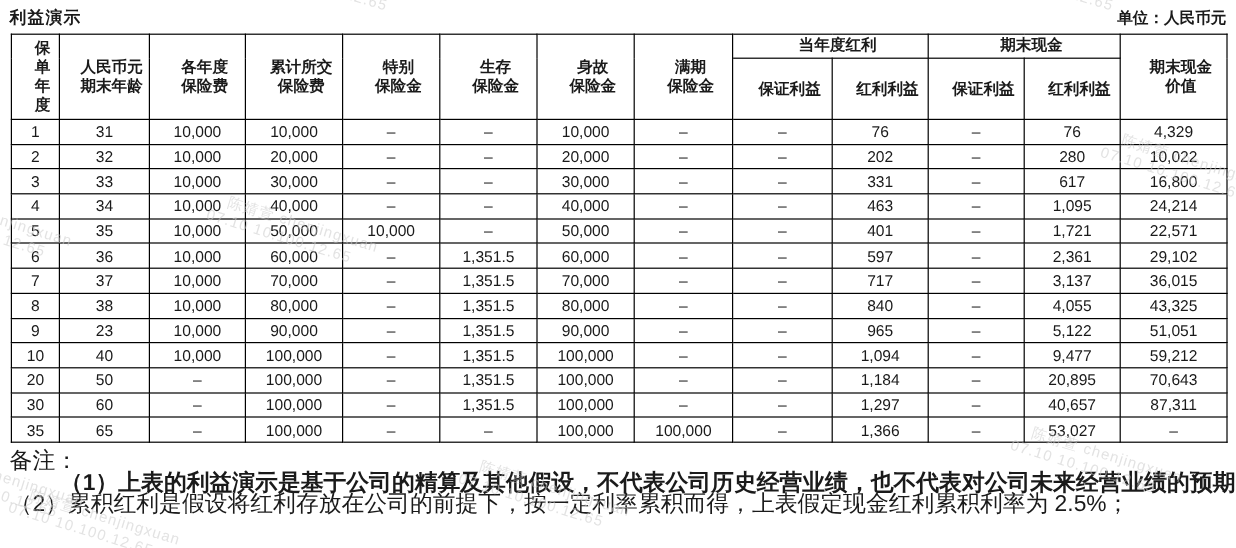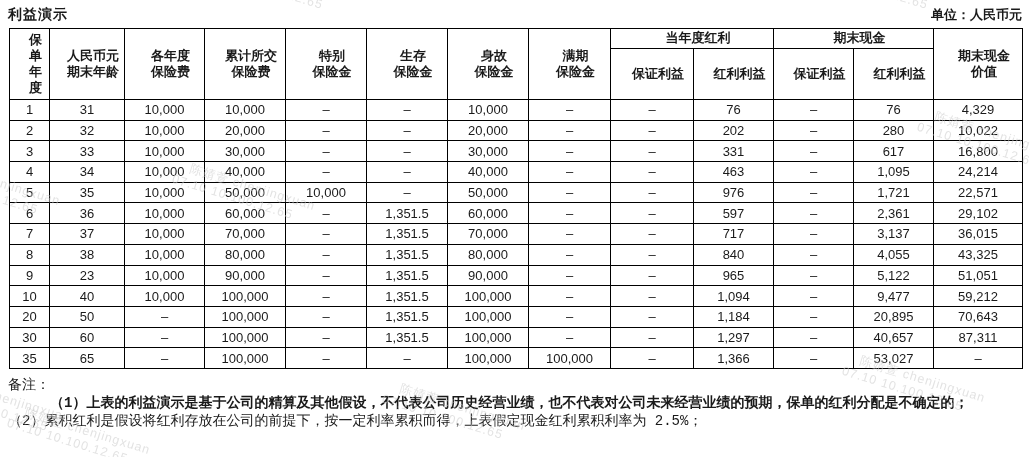--- a/index.html
+++ b/index.html
@@ -38,23 +38,22 @@
     white-space: pre-line;
     line-height: 1.25;
     padding-left: 14px;
   }
   .benefit-table thead tr.group-row { height: 20px; }
   .benefit-table thead tr.sub-row { height: 51px; }
   .benefit-table tbody tr { height: 20.7px; }
   .benefit-table tbody td { line-height: 1; }
   .notes {
     position: absolute; left: 8px; top: 376px;
-    font-size: 14px; line-height: 18.2px;
+    font-size: 19px; line-height: 18.2px;
     width: 1016px;
-    font-family: Liberation Mono, monospace;
   }
   .note-line { white-space: nowrap; }
   .note-line.bold { font-weight: bold; margin-left: 42px; }
   .watermark-layer {
     position: absolute; left: 0; top: 0; width: 1030px; height: 457px;
     pointer-events: none; z-index: 5; overflow: hidden;
   }
   .watermark {
     position: absolute;
     transform: rotate(17deg);
@@ -195,21 +194,21 @@
       <tr>
         <td>5</td>
         <td>35</td>
         <td>10,000</td>
         <td>50,000</td>
         <td>10,000</td>
         <td>–</td>
         <td>50,000</td>
         <td>–</td>
         <td>–</td>
-        <td>976</td>
+        <td>401</td>
         <td>–</td>
         <td>1,721</td>
         <td>22,571</td>
       </tr>
       <tr>
         <td>6</td>
         <td>36</td>
         <td>10,000</td>
         <td>60,000</td>
         <td>–</td>

